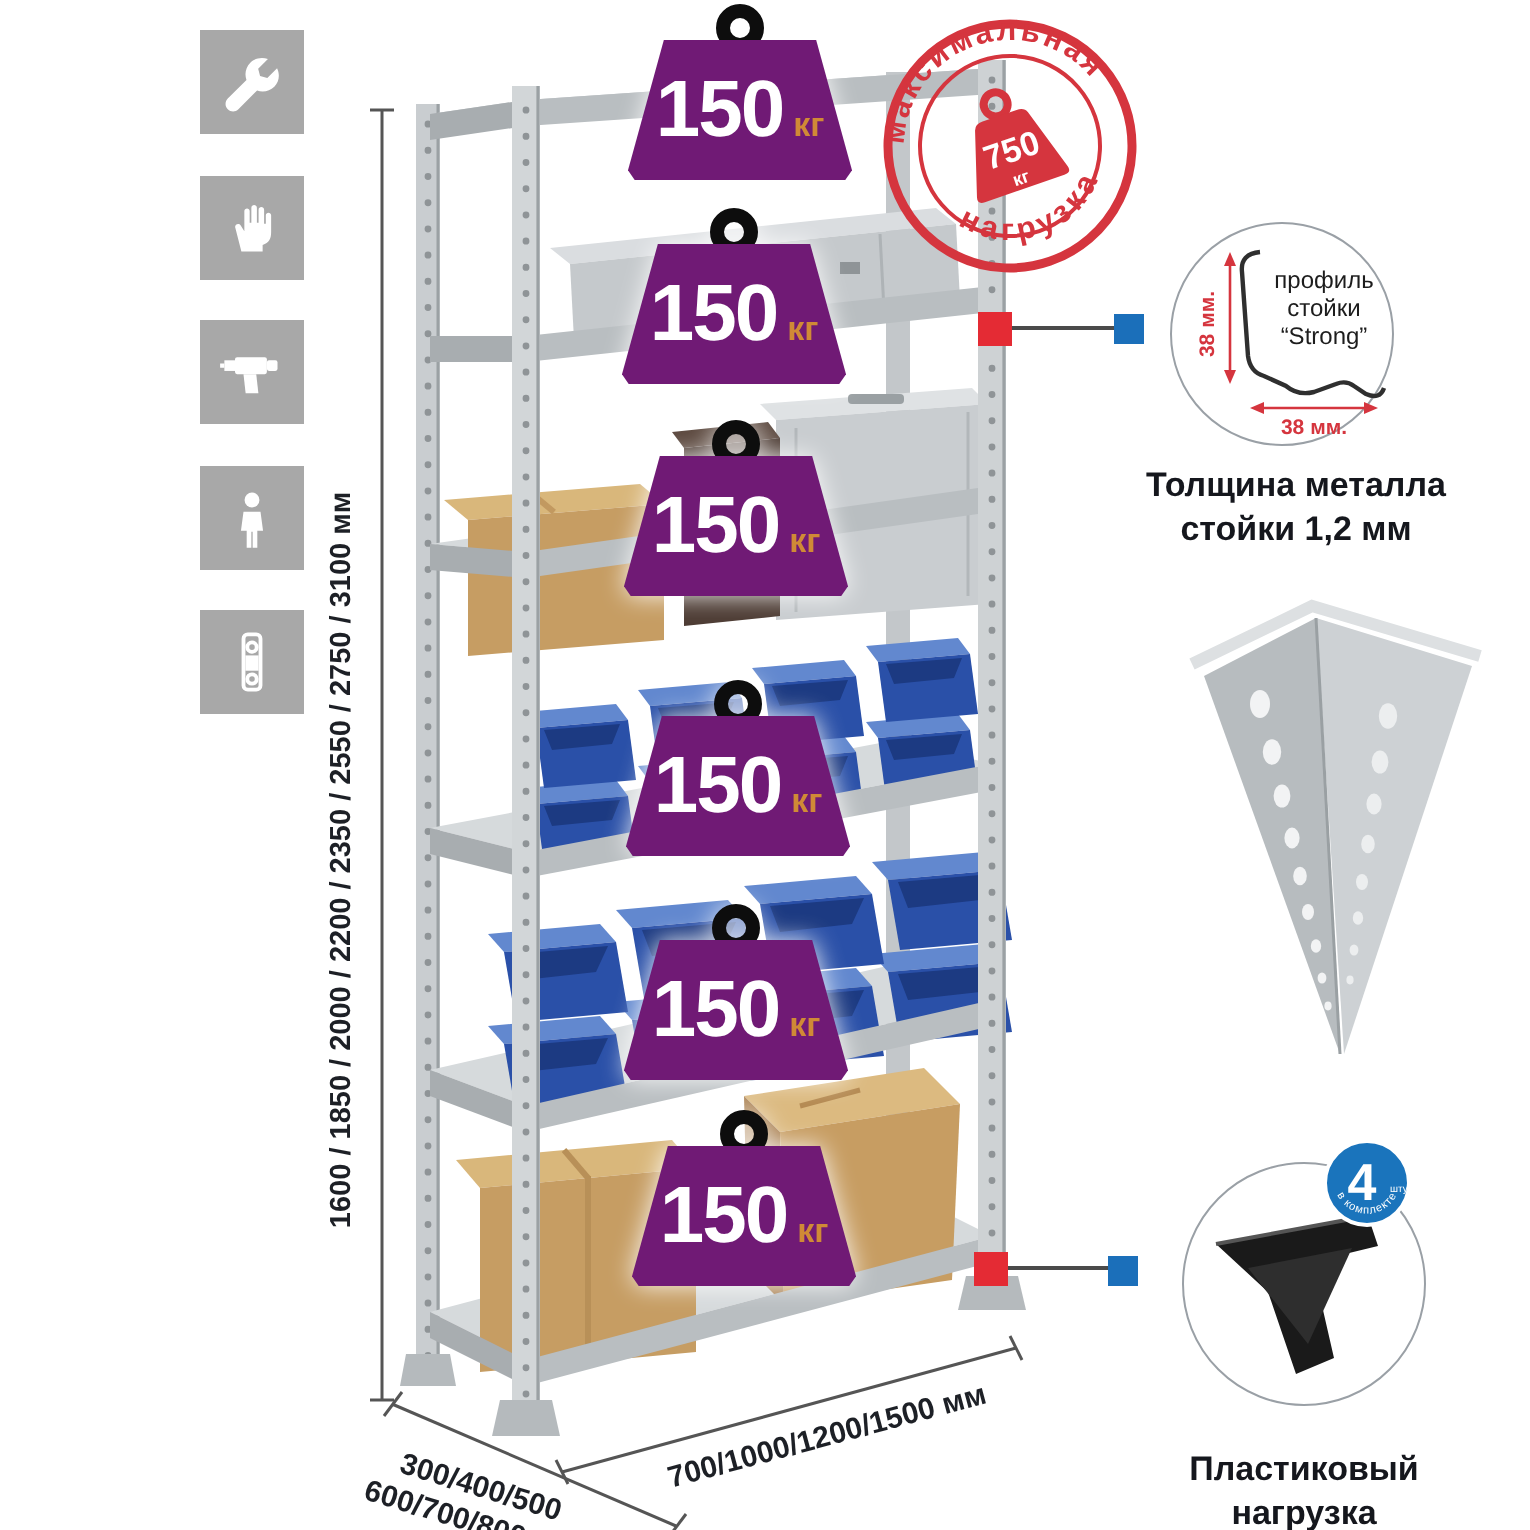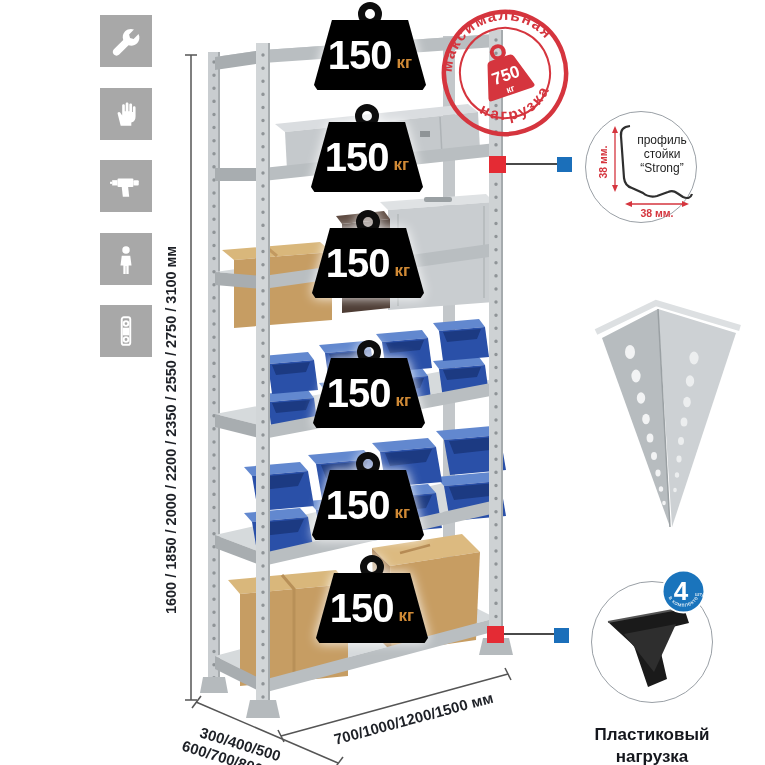--- a/index.html
+++ b/index.html
@@ -12,21 +12,21 @@
   
   .dim-label{position:absolute;font-weight:bold;color:#1d2026;font-size:15px;line-height:18px;
              text-align:center;white-space:nowrap;}
   #height-label{left:171px;top:430px;transform:translate(-50%,-50%) rotate(-90deg);font-size:14.5px;}
   #depth-label{left:152px;top:708px;width:190px;transform:rotate(17deg);transform-origin:left top;}
   #width-label{left:322px;top:734px;width:185px;transform:rotate(-15deg);transform-origin:left top;}
   
   .weight{position:absolute;width:112px;filter:drop-shadow(0 0 6px rgba(255,255,255,0.9));}
   .w-ring{width:24px;height:24px;border:7px solid #0d0d0d;border-radius:50%;
           margin:0 auto -6px auto;box-sizing:border-box;}
-  .w-body{height:70px;background:#000000;clip-path:polygon(16% 0,84% 0,100% 93%,97% 100%,3% 100%,0 93%);
+  .w-body{height:70px;background:#701a75;clip-path:polygon(16% 0,84% 0,100% 93%,97% 100%,3% 100%,0 93%);
           display:flex;align-items:center;justify-content:center;gap:5px;}
   .w-val{color:#fff;font-size:40px;font-weight:bold;letter-spacing:-1px;}
   .w-unit{color:#d08a36;font-size:17px;font-weight:bold;margin-top:16px;}
   
   .sq-red{position:absolute;width:17px;height:17px;background:#e42b34;}
   .sq-blue{position:absolute;width:15px;height:15px;background:#1b6fba;}
   .callout-line{position:absolute;height:2px;background:#4a4a4a;}
   
   .detail-circle{position:absolute;border:1.5px solid #9aa0a6;border-radius:50%;background:#fff;box-sizing:border-box;}
   .caption{position:absolute;width:170px;text-align:center;font-weight:bold;color:#15171d;
@@ -390,20 +390,22 @@
       <polygon points="103,92 96,89 96,95" fill="#d5353e"></polygon>
       <text x="71" y="105" text-anchor="middle" font-size="10.5" font-weight="bold" fill="#d5353e">38 мм.</text>
       <g font-size="12" fill="#1d1d1d" text-anchor="middle">
         <text x="76" y="32">профиль</text>
         <text x="76" y="46">стойки</text>
         <text x="76" y="60">“Strong”</text>
       </g>
     </svg>
   </div>
   <div class="caption" style="left:563px;top:232px">
+    <div>Толщина металла</div>
+    <div>стойки 1,2 мм</div>
   </div>
 
   <div class="detail-circle" style="left:591px;top:581px;width:122px;height:122px">
     <svg width="119" height="119" viewBox="0 0 119 119">
       <path d="M16,40 L92,26 L97,41 L64,49 L75,97 L56,105 L42,64 Z" fill="#1a1a1a"></path>
       <path d="M32,52 L84,42 L62,90 Z" fill="#2e2e2e"></path>
       <line x1="16" y1="40" x2="92" y2="26" stroke="#555" stroke-width="2"></line>
     </svg>
   </div>
   <div id="foot-badge">

